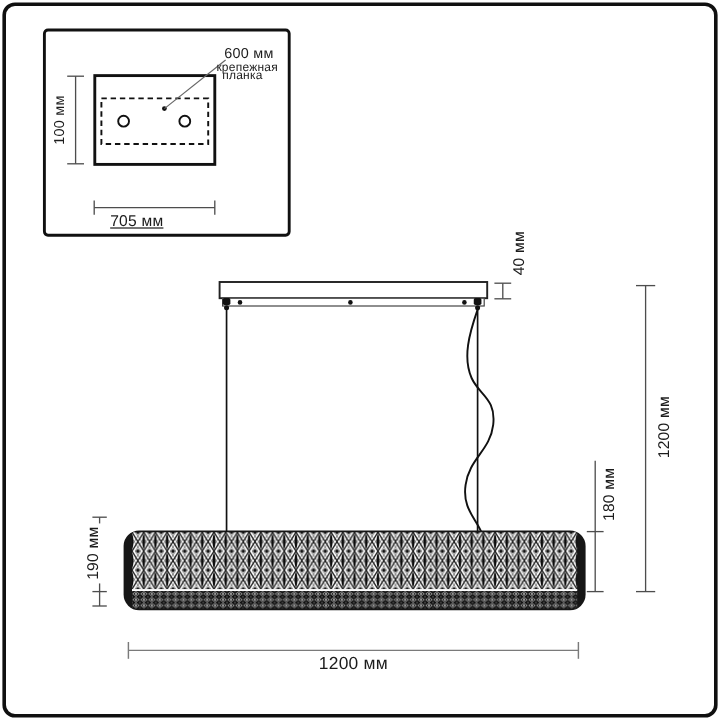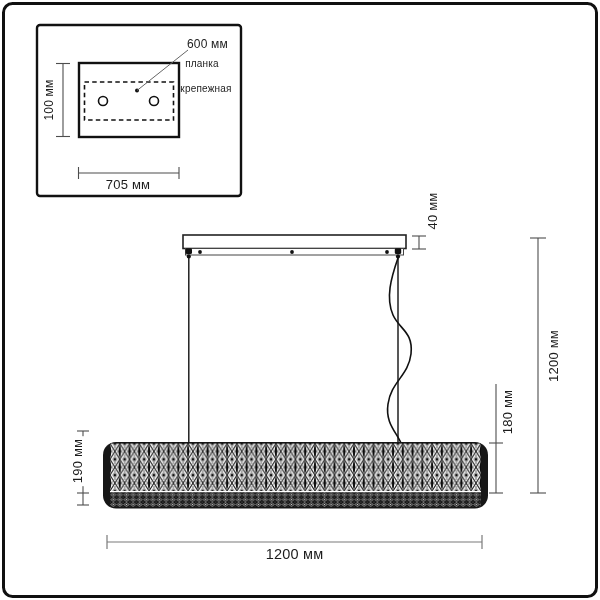--- a/index.html
+++ b/index.html
@@ -122,23 +122,23 @@
     </g>
 
     <g stroke="#7a7a7a" stroke-width="1.2">
       <line x1="107" y1="542" x2="482" y2="542"></line>
       <line x1="107" y1="535" x2="107" y2="549"></line>
       <line x1="482" y1="535" x2="482" y2="549"></line>
     </g>
   </svg>
 
   <div class="lbl f12" style="left:207.5px;top:43.5px;">600 мм</div>
-  <div class="lbl f10" style="left:206px;top:56.5px;margin-top:32px;">крепежная</div>
+  <div class="lbl f10" style="left:206px;top:56.5px;">крепежная</div>
   <div class="lbl f10" style="left:202px;top:64px;">планка</div>
   <div class="lbl rot f12" style="left:49px;top:100px;">100 мм</div>
-  <div class="lbl f13" style="left:128px;top:184px;">705 мм</div>
+  <div class="lbl f13" style="left:114px;top:184px;text-decoration:underline;">705 мм</div>
 
   <div class="lbl rot f13" style="left:431.5px;top:211px;">40 мм</div>
   <div class="lbl rot f13" style="left:552.5px;top:356px;">1200 мм</div>
   <div class="lbl rot f13" style="left:506.5px;top:412px;">180 мм</div>
   <div class="lbl rot f13 bgw" style="left:77px;top:461px;">190 мм</div>
   <div class="lbl f14" style="left:294.5px;top:554px;">1200 мм</div>
 </div>
 
 </body></html>

